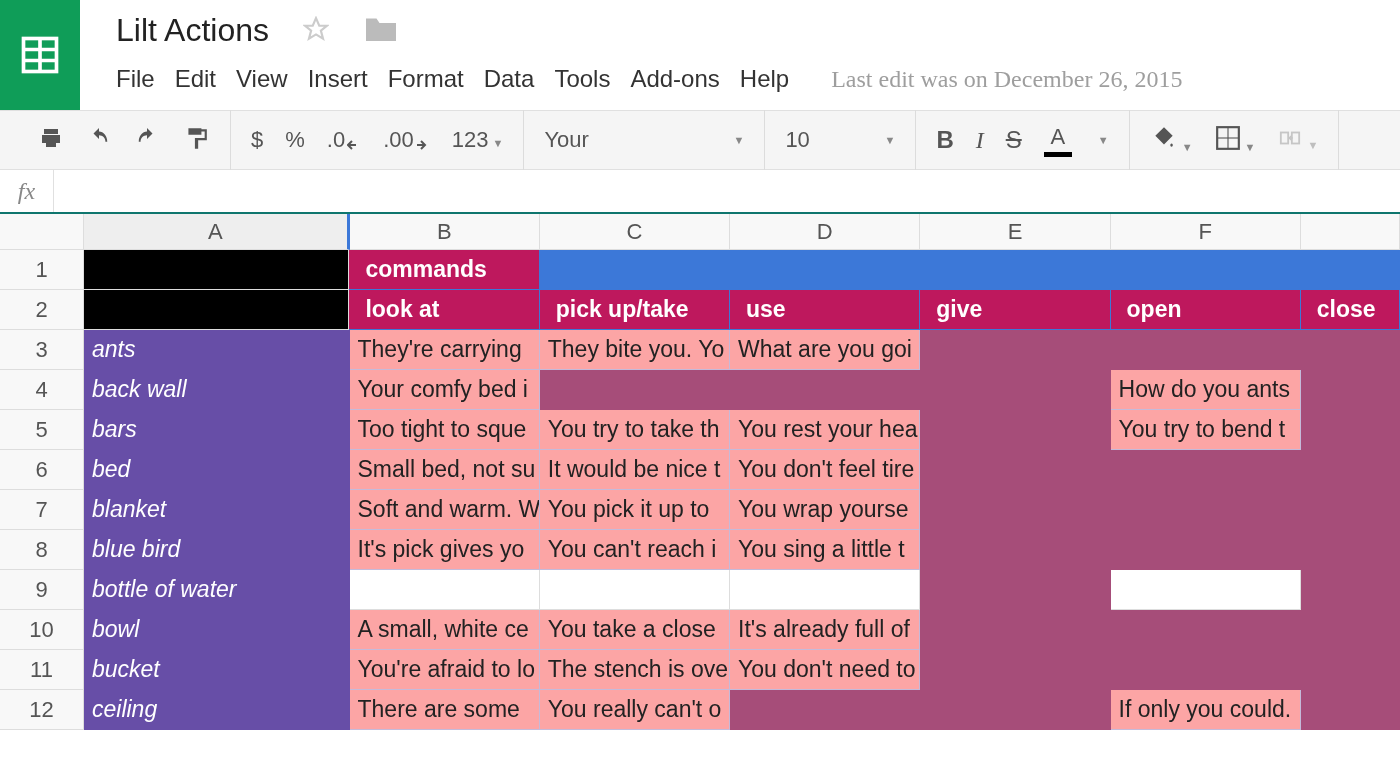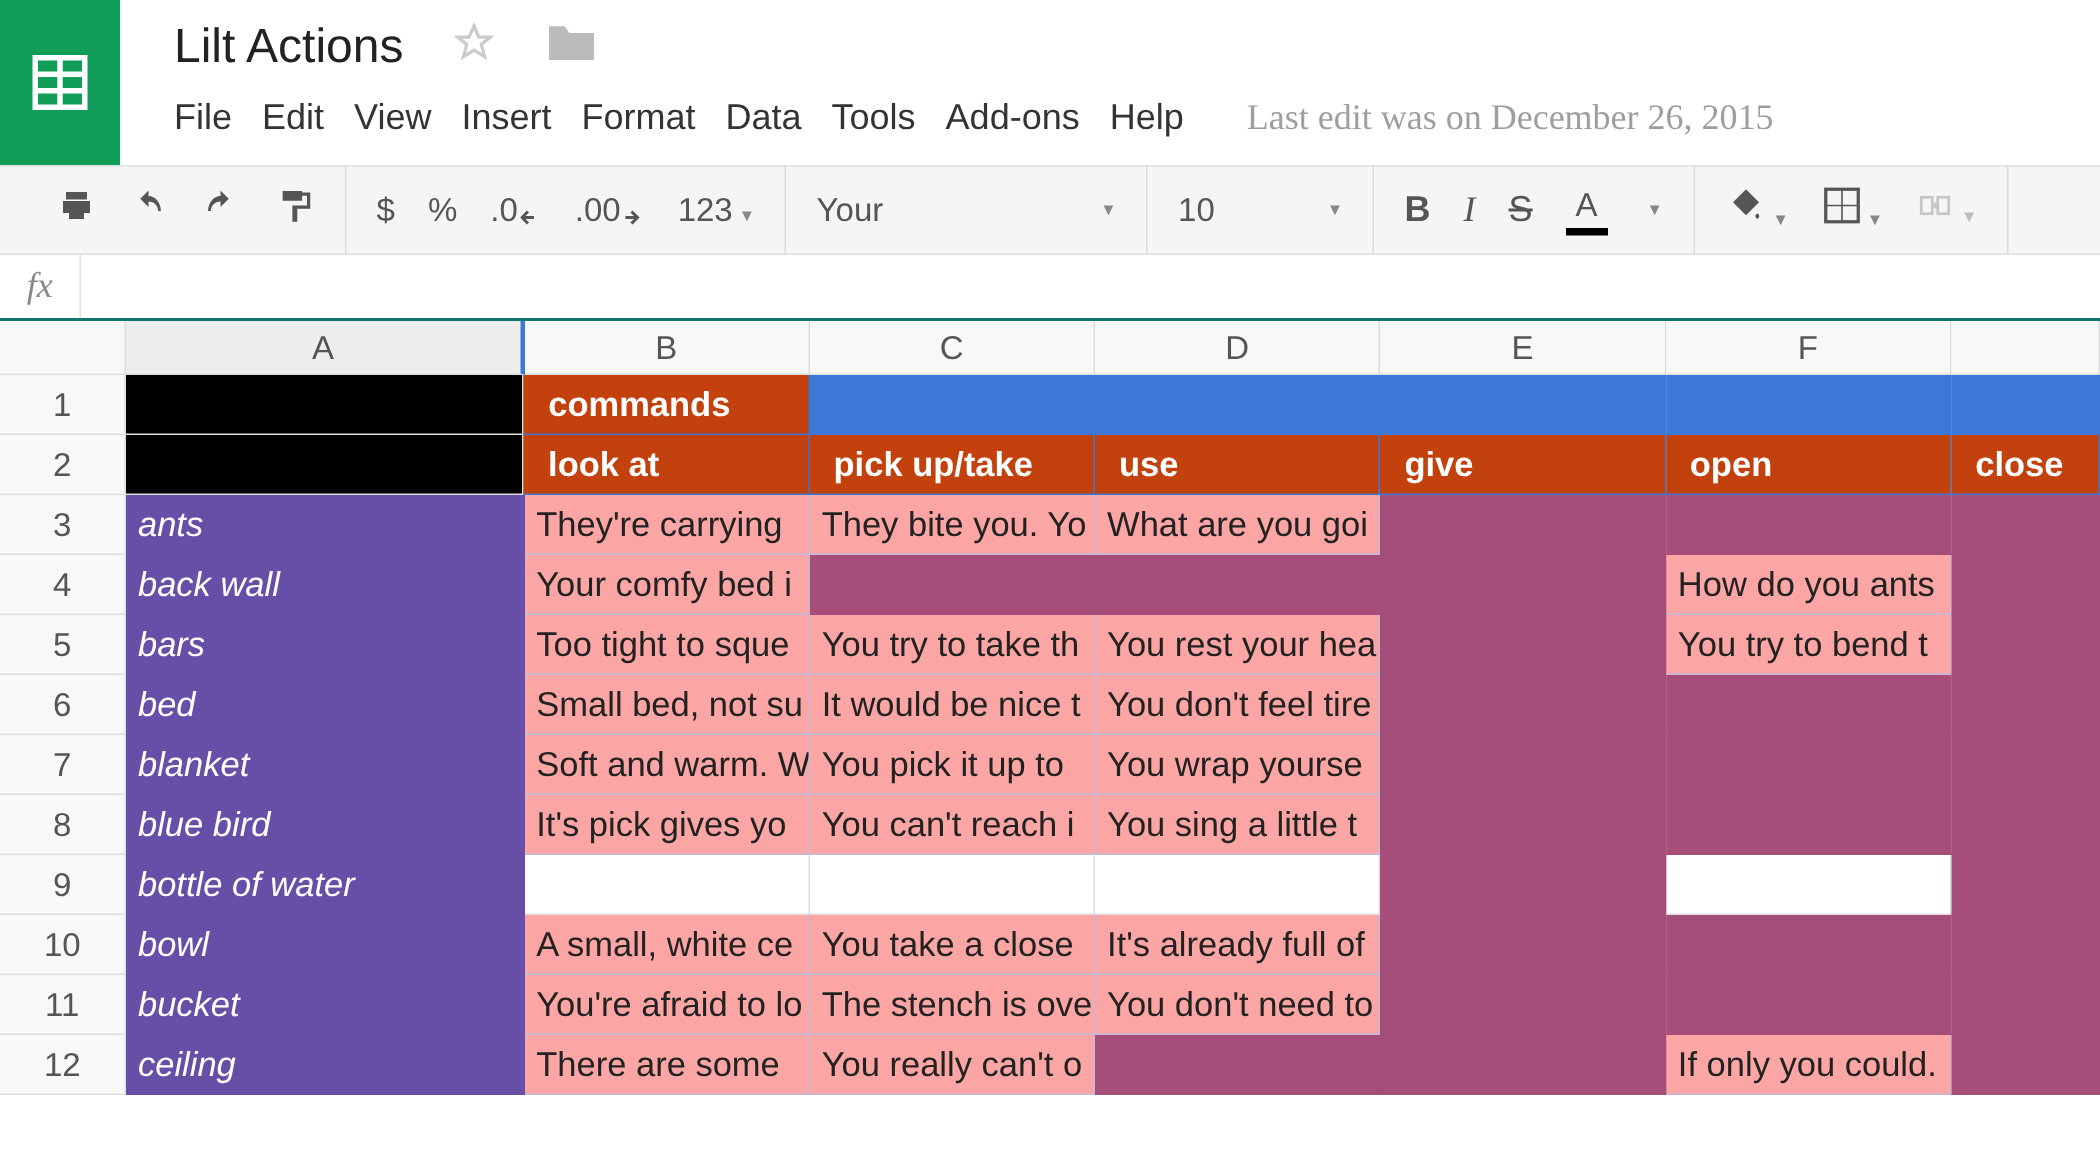--- a/index.html
+++ b/index.html
@@ -49,21 +49,21 @@
 
 .w-a { width: 268px; }
 .w-b { width: 192px; }
 .w-c { width: 192px; }
 .w-d { width: 192px; }
 .w-e { width: 192px; }
 .w-f { width: 192px; }
 .w-g { width: 100px; }
 
 .black-cell { background: #000; }
-.blue-cell { background: #c2410c; color: #fff; font-weight: bold; border-color: #3c78d8; padding-left: 16px; }
+.blue-cell { background: #be185d; color: #fff; font-weight: bold; border-color: #3c78d8; padding-left: 16px; }
 .blue-cell-n { background: #3c78d8; color: #fff; border-color: #3c78d8; }
 .purple-hdr { background: #674ea7; color: #fff; border-color: #674ea7; font-style: italic; }
 .lavender { background: #fca5a5; border-color: #c4bada;}
 .maroon { background: #a64d79; border-color: #a64d79; }
 .white-cell { background: #fff; }
 
 .colhdr.sel { background: #eee; border-right: 3px solid #3c78d8; }
 </style>
 </head>
 <body>

